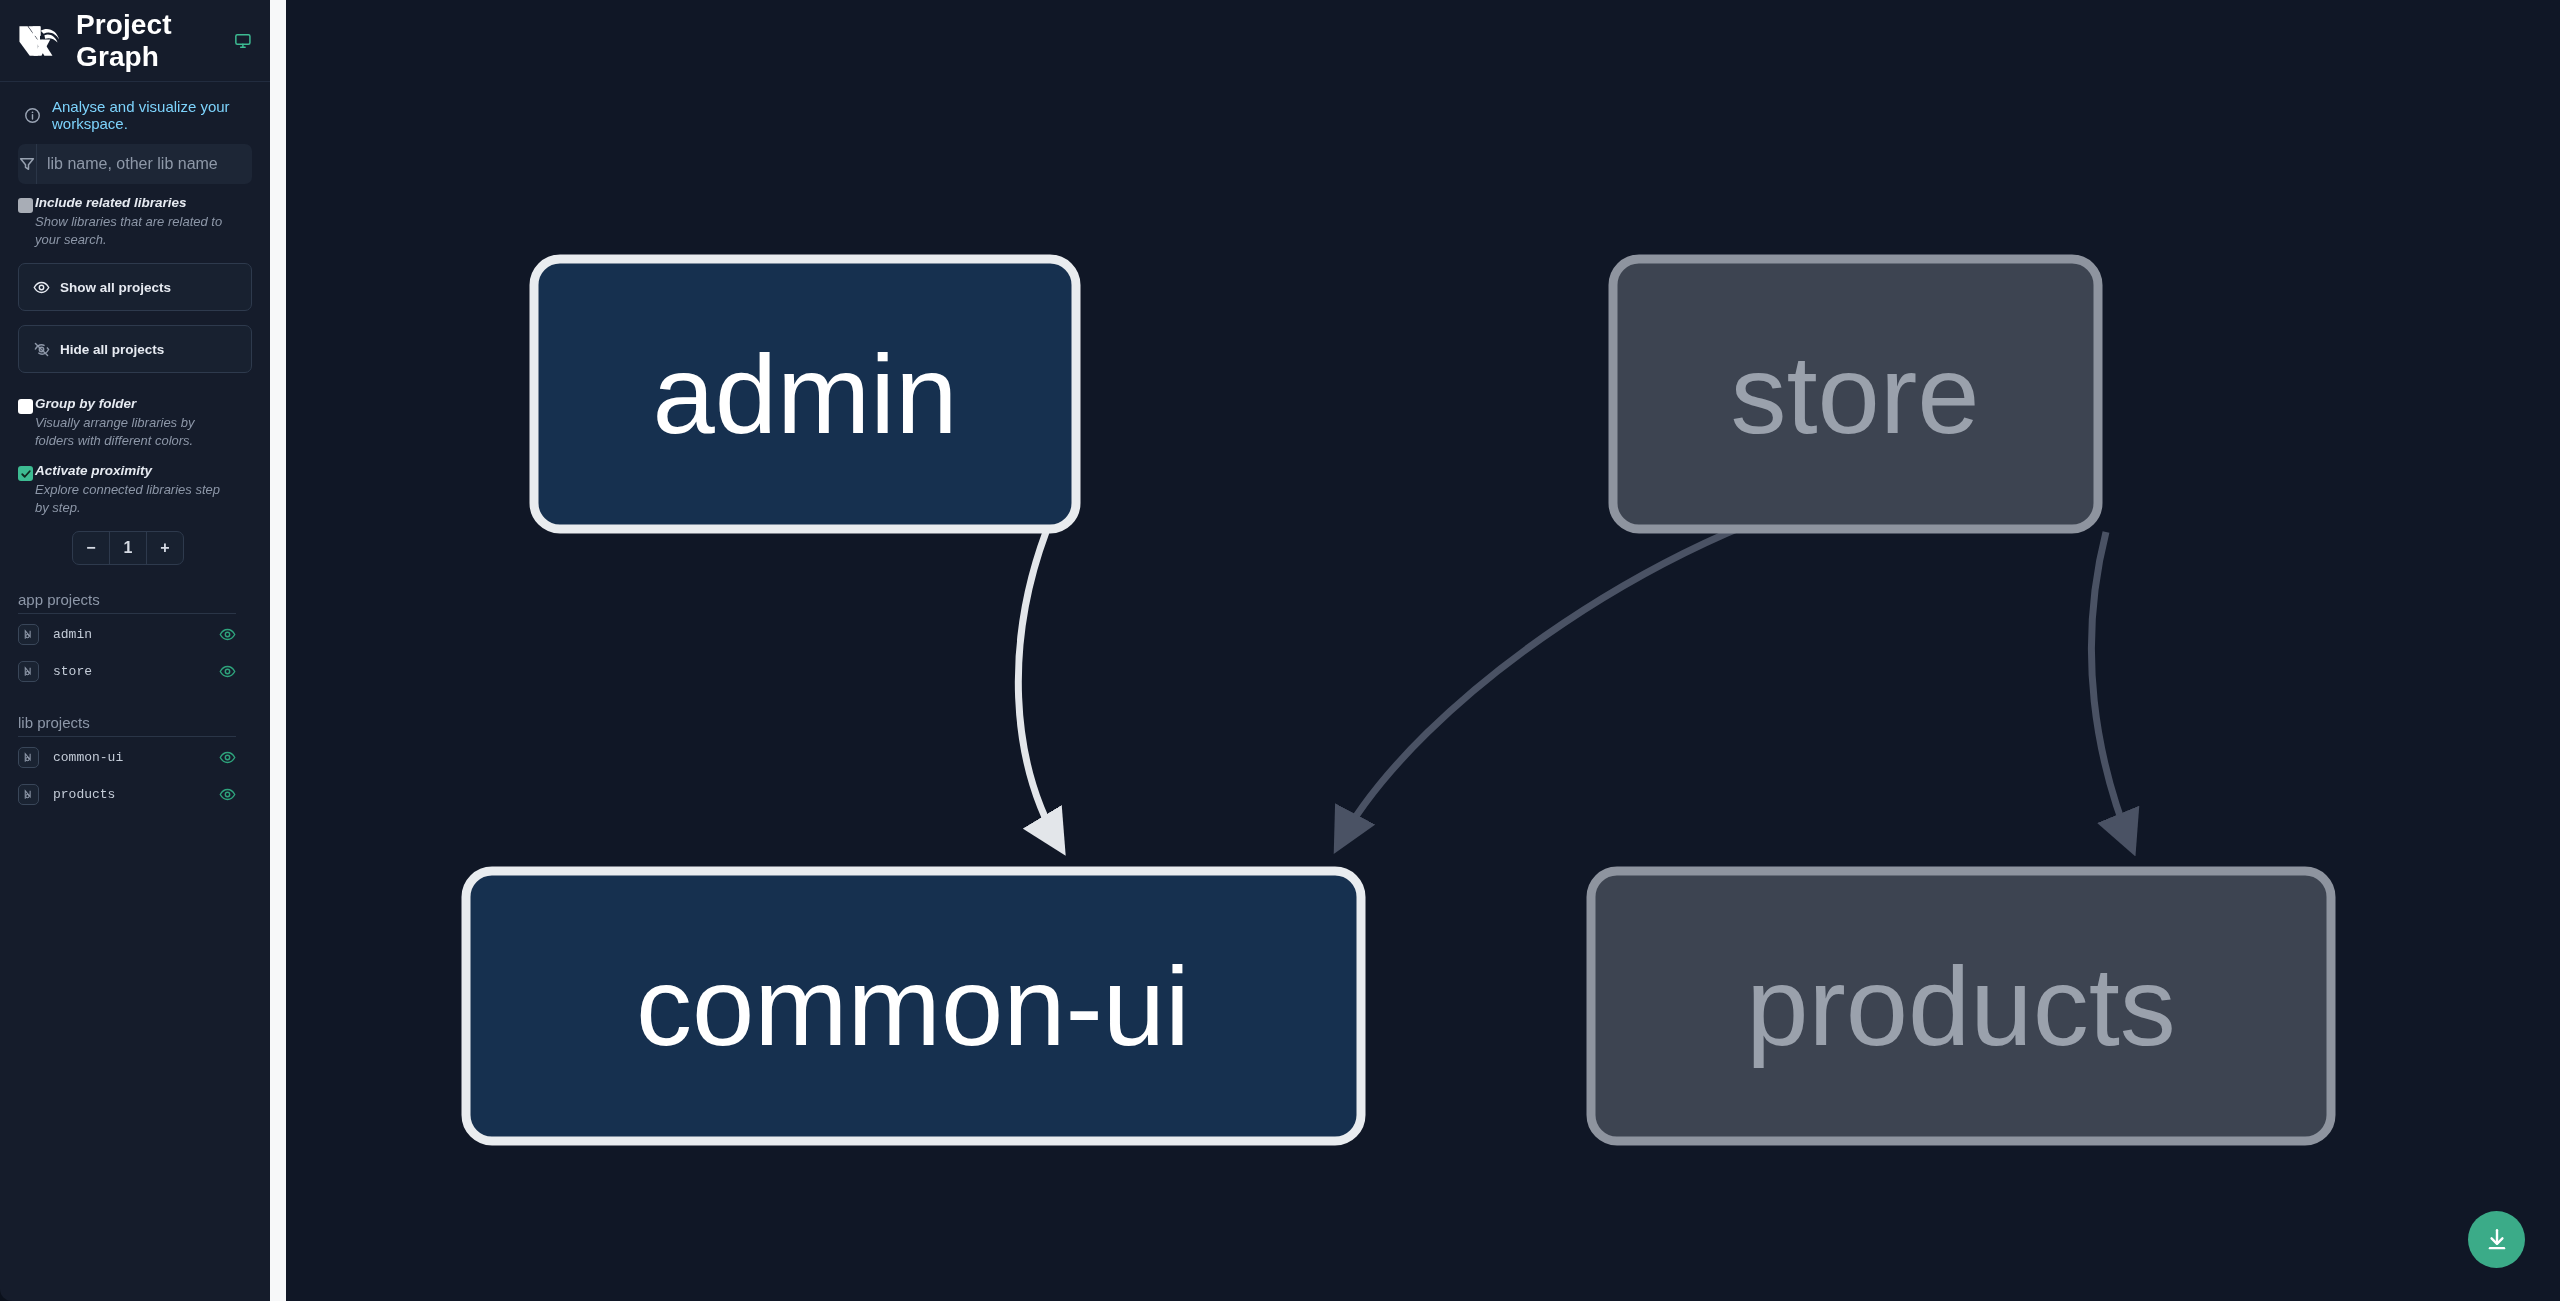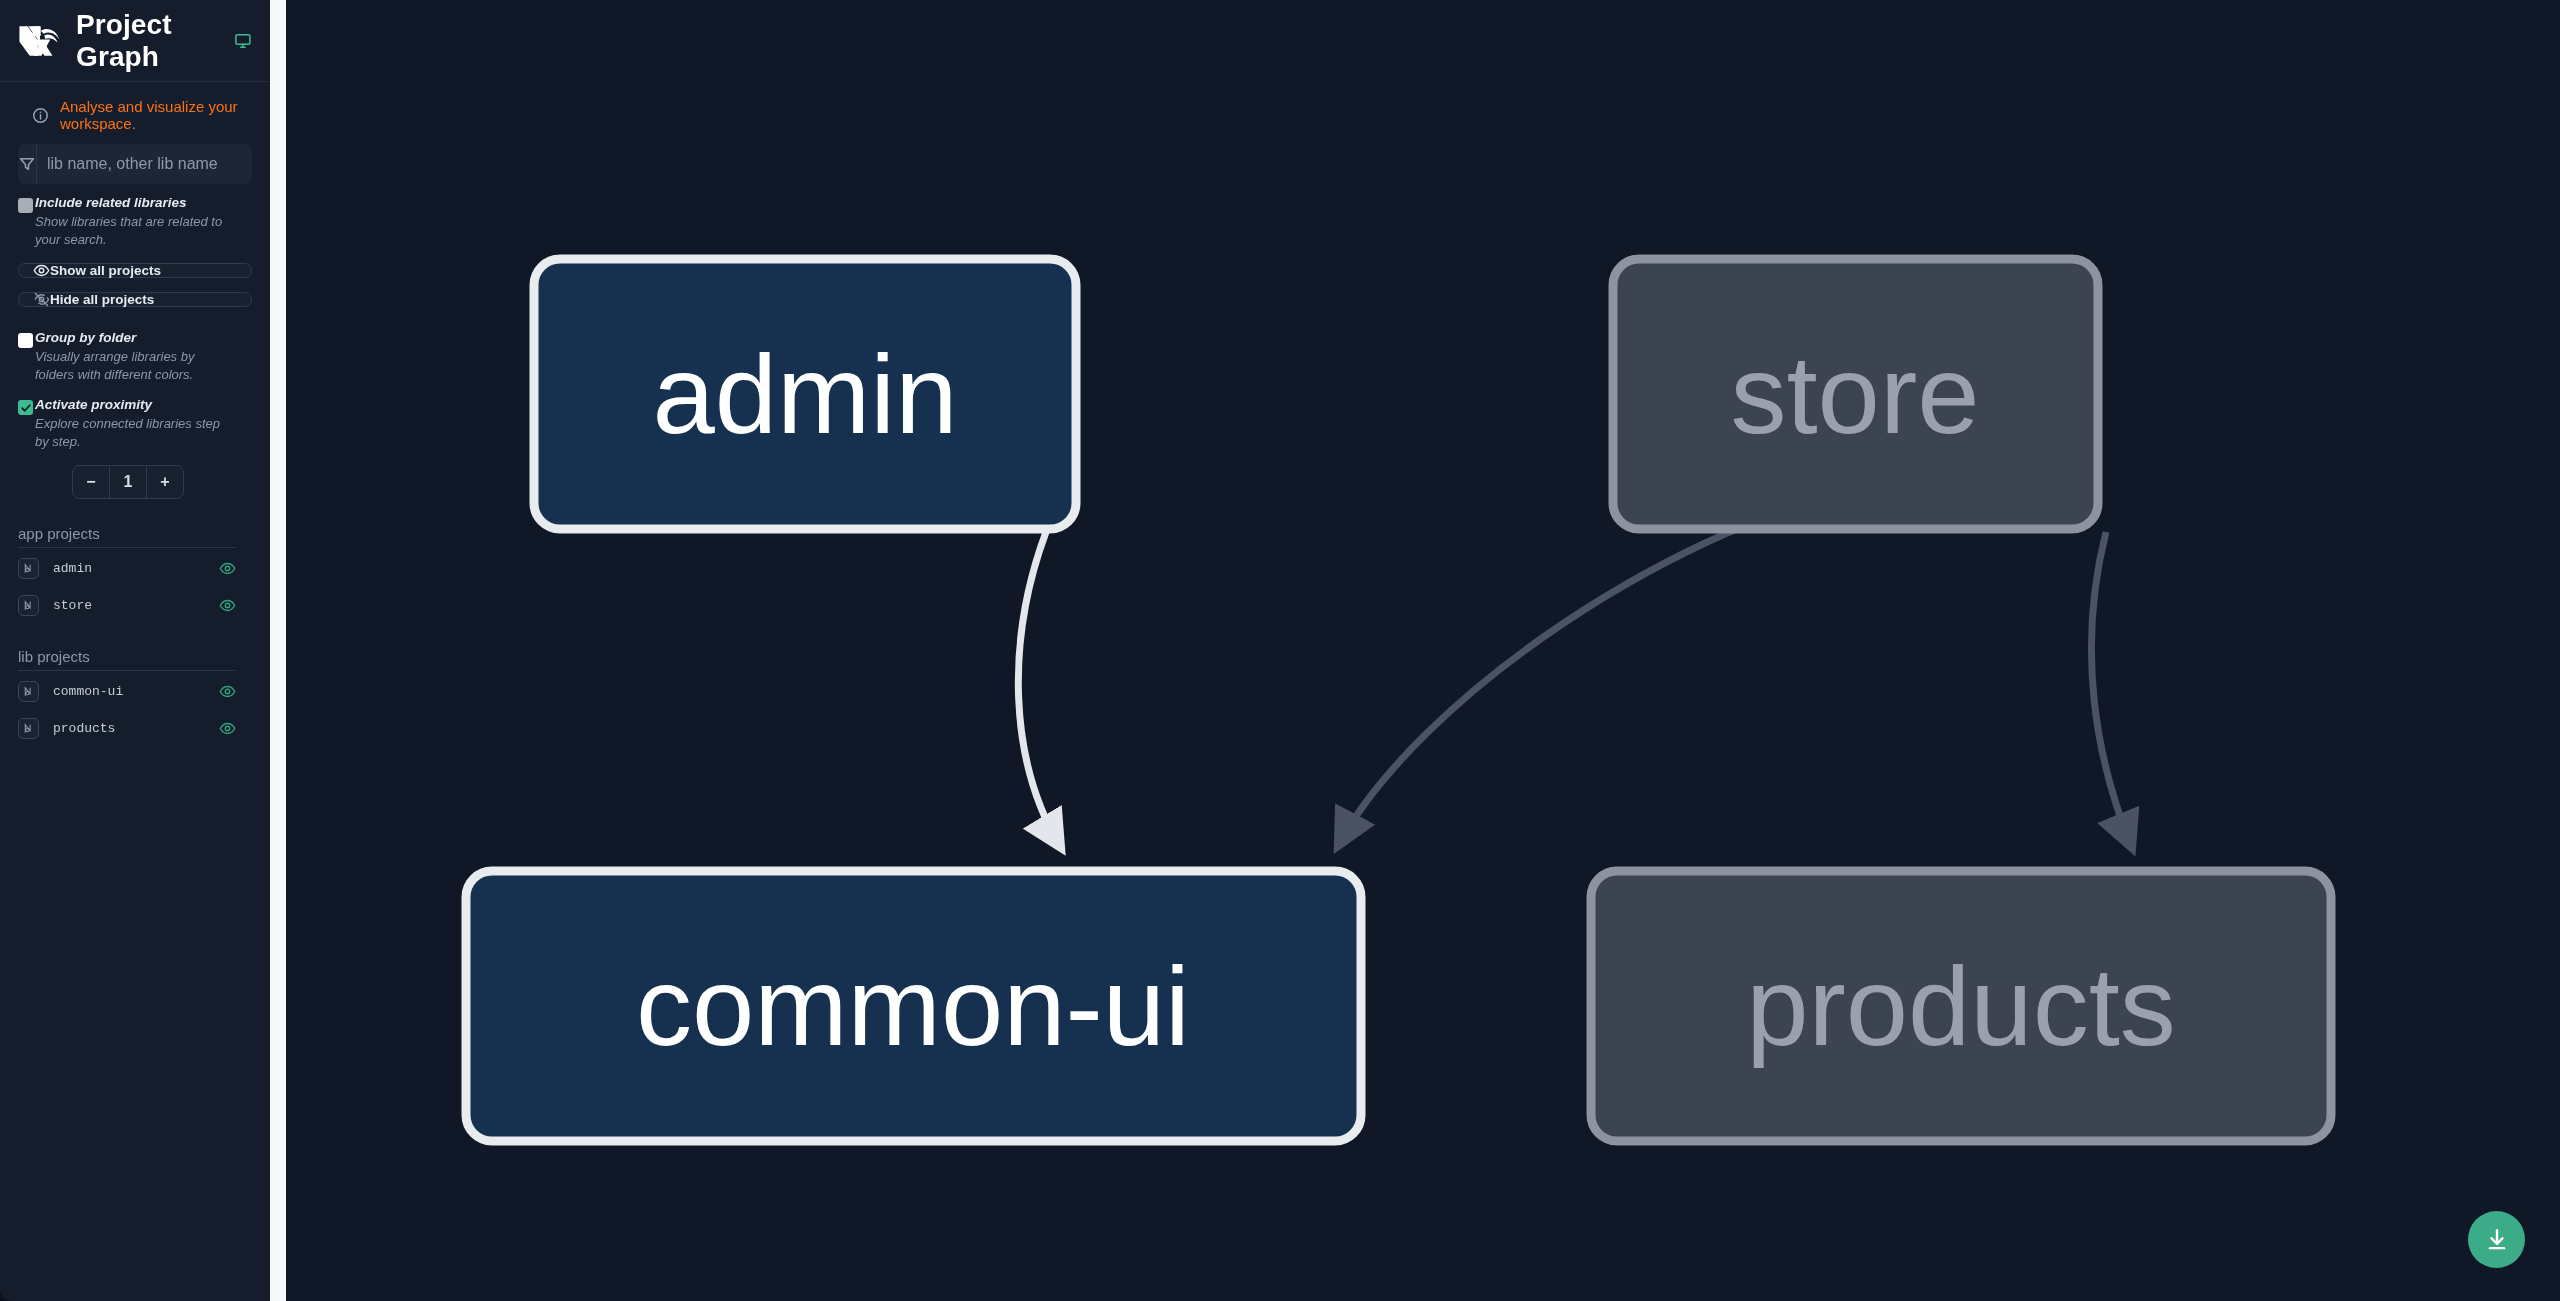--- a/index.html
+++ b/index.html
@@ -37,22 +37,22 @@
     display:flex; align-items:center; gap:14px;
     padding:0 18px;
     border-bottom:1px solid #222c3f;
   }
   .nx-logo { width:44px; height:36px; flex:0 0 44px; }
   .sb-title { font-size:28px; font-weight:700; color:#ffffff; letter-spacing:.1px; }
   .monitor-icon { width:24px; height:24px; margin-left:6px; }
 
   .sb-tagline {
     display:flex; align-items:center; gap:11px;
-    padding:16px 18px 12px 32px;
-    font-size:15px; color:#f97316;
+    padding:16px 18px 12px 24px;
+    font-size:15px; color:#7dd3fc;
   }
   .info-icon { width:17px; height:17px; flex:0 0 17px; }
 
   .sb-scroll { flex:1 1 auto; overflow:hidden; padding:0 34px 10px 18px; }
 
   .search-wrap {
     display:flex; align-items:stretch;
     height:40px; width:234px;
     background:#1d2636; border-radius:7px; overflow:hidden;
     margin-bottom:10px;
@@ -76,22 +76,22 @@
   }
   .cbox.grey { background:#a8adb6; }
   .cbox.white { background:#ffffff; }
   .cbox.green { background:#3dbb92; display:flex; align-items:center; justify-content:center; }
   .cbox.green svg { width:12px; height:12px; }
   .check-texts { flex:1; }
   .check-title { font-size:13.5px; font-weight:700; color:#e6eaf1; line-height:1.35; }
   .check-desc { font-size:13px; color:#8d97a8; line-height:1.38; margin-top:1px; }
 
   .btn {
-    width:234px; height:15px; margin-top:14px;
-    display:flex; align-items:center; 
+    width:234px; height:48px; margin-top:14px;
+    display:flex; align-items:center; gap:10px;
     padding:0 14px;
     background:#182130; border:1px solid #2e3a4d; border-radius:7px;
     color:#e6eaf1; font-size:13.5px; font-weight:700;
     font-family:"Liberation Sans", sans-serif;
     cursor:pointer;
   }
   .btn svg { width:17px; height:17px; flex:0 0 17px; }
 
   .stepper {
     margin:14px 0 0 0; width:112px; height:34px;

